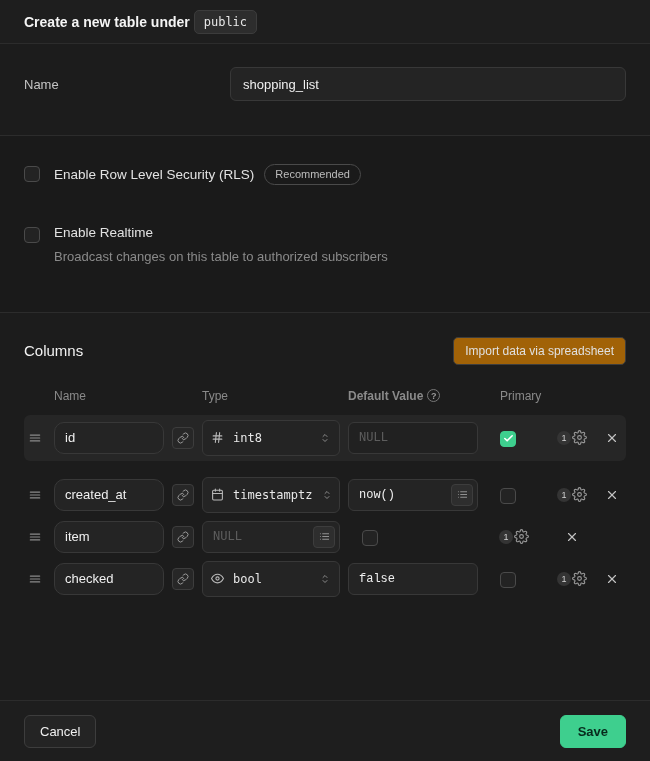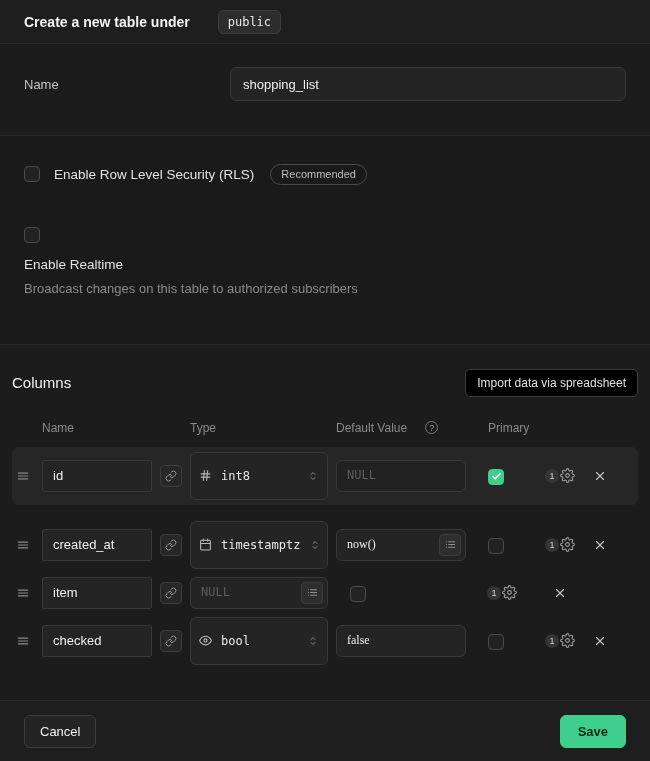--- a/index.html
+++ b/index.html
@@ -10,21 +10,21 @@
     color:#ededed;
     overflow:hidden;
     font-size:13px;
   }
   .panel { width:650px; height:761px; display:flex; flex-direction:column; }
 
   
   .hdr {
     height:44px; flex:none; background:#1e1e1e;
     border-bottom:1px solid #2c2c2c;
-    display:flex; align-items:center; gap:28px; padding:0 24px;
+    display:flex; align-items:center; gap:4px; padding:0 24px;
   }
   .hdr-title { font-size:14px; font-weight:700; color:#f5f5f5; }
   .schema-chip {
     font-family:"DejaVu Sans Mono", monospace; font-size:12px;
     background:#2d2d2d; border:1px solid #3c3c3c; border-radius:5px;
     padding:4px 9px; color:#e8e8e8;
   }
 
   
   .form-sec { padding:23px 24px 34px; border-bottom:1px solid #2c2c2c; }
@@ -34,82 +34,82 @@
   .text-input {
     width:100%; height:34px; background:#242424; border:1px solid #383838;
     border-radius:6px; padding:0 12px; color:#f0f0f0; font-size:13px;
     outline:none;
   }
   .text-input::placeholder { color:#5d5d5d; }
 
   
   .toggles-sec { padding:28px 24px 44px; border-bottom:1px solid #2c2c2c; background:#1a1a1a; }
   .check-group { display:flex; gap:14px; align-items:flex-start; }
-  .check-group + .check-group { margin-top:40px;flex-direction:column; }
+  .check-group + .check-group { margin-top:40px; }
   .checkbox {
     width:16px; height:16px; flex:none; border-radius:4px;
     border:1px solid #4a4a4a; background:#232323; margin-top:2px;
     display:flex; align-items:center; justify-content:center; cursor:pointer;
   }
   .checkbox.checked { background:#3ecf8e; border-color:#3ecf8e; }
-  .check-label-line { display:flex; align-items:center; gap:16px; }
+  .check-label-line { display:flex; align-items:center; gap:10px; }
   .check-label { font-size:13.5px; color:#e2e2e2; }
   .badge-pill {
     font-size:11px; color:#bdbdbd; border:1px solid #4a4a4a;
     border-radius:999px; padding:2px 10px; line-height:1.4;
   }
   .check-desc { margin-top:7px; font-size:13px; color:#8a8a8a; line-height:1.55; max-width:560px; }
 
   
-  .columns-sec { padding:24px 12px 12px; flex:1; }
+  .columns-sec { padding:24px 24px 12px; flex:1; }
   .columns-head { display:flex; justify-content:space-between; align-items:center; margin-bottom:24px; }
   .columns-title { font-size:15px; font-weight:500; color:#f2f2f2; }
   .import-btn {
-    background:#000000; border:1px solid #3d3d3d; color:#e0e0e0;
+    background:#a16207; border:1px solid #3d3d3d; color:#e0e0e0;
     font-size:12px; border-radius:5px; padding:6px 11px; cursor:pointer;
     font-family:"Liberation Sans", sans-serif;
   }
   .grid-row {
     display:grid;
     grid-template-columns:22px 110px 22px 138px 130px 56px 44px 20px;
     gap:8px; align-items:center;
   }
   .thead { font-size:12px; color:#8a8a8a; margin-bottom:12px; }
-  .th-default { display:flex; align-items:center; gap:18px; }
+  .th-default { display:flex; align-items:center; gap:4px;font-weight:bold; }
   .help-circle {
     width:13px; height:13px; border:1px solid #777; border-radius:50%;
     font-size:9px; color:#999; display:flex; align-items:center; justify-content:center;
   }
   .pad-left { padding-left:14px; }
 
   .col-row { margin-bottom:8px; }
   .col-row.highlight { background:#262626; border-radius:6px; padding:5px 0; margin-bottom:16px; }
   .drag-handle { color:#8a8a8a; display:flex; justify-content:center; cursor:grab; }
   .mini-input {
     width:100%; height:32px; background:#242424; border:1px solid #383838;
-    border-radius:2px; padding:0 10px; color:#f0f0f0; font-size:13px; outline:none;
+    border-radius:10px; padding:0 10px; color:#f0f0f0; font-size:13px; outline:none;
   }
   .mini-input::placeholder { color:#5d5d5d; }
   .link-btn {
     width:22px; height:22px; border:1px solid #3d3d3d; background:#272727;
     border-radius:4px; color:#9a9a9a; display:flex; align-items:center;
     justify-content:center; cursor:pointer; margin:0 auto;
   }
   .type-select {
-    height:48px; background:#242424; border:1px solid #383838; border-radius:6px;
+    height:36px; background:#242424; border:1px solid #383838; border-radius:6px;
     display:flex; align-items:center; gap:9px; padding:0 8px; cursor:pointer;
   }
   .type-select .t-icon { color:#b9b9b9; display:flex; }
   .type-label { font-family:"DejaVu Sans Mono", monospace; font-size:12px; color:#e8e8e8; }
   .chevrons { margin-left:auto; color:#8a8a8a; display:flex; }
   .default-wrap { position:relative; }
   .default-input {
     width:100%; height:32px; background:#242424; border:1px solid #383838;
     border-radius:6px; padding:0 32px 0 10px; color:#f0f0f0; outline:none;
-    font-family:Liberation Serif, serif; font-size:12px;
+    font-family:Liberation Mono, monospace; font-size:12px;
   }
   .default-input::placeholder { color:#5d5d5d; font-family:"DejaVu Sans Mono", monospace; }
   .default-input:disabled { background:#212121; }
   .default-menu-btn {
     position:absolute; right:5px; top:50%; transform:translateY(-50%);
     width:22px; height:22px; border:1px solid #3d3d3d; background:#2e2e2e;
     border-radius:4px; color:#9a9a9a; display:flex; align-items:center;
     justify-content:center; cursor:pointer;
   }
   .settings-cell { display:flex; align-items:center; justify-content:center; gap:1px; color:#9a9a9a; cursor:pointer; }

